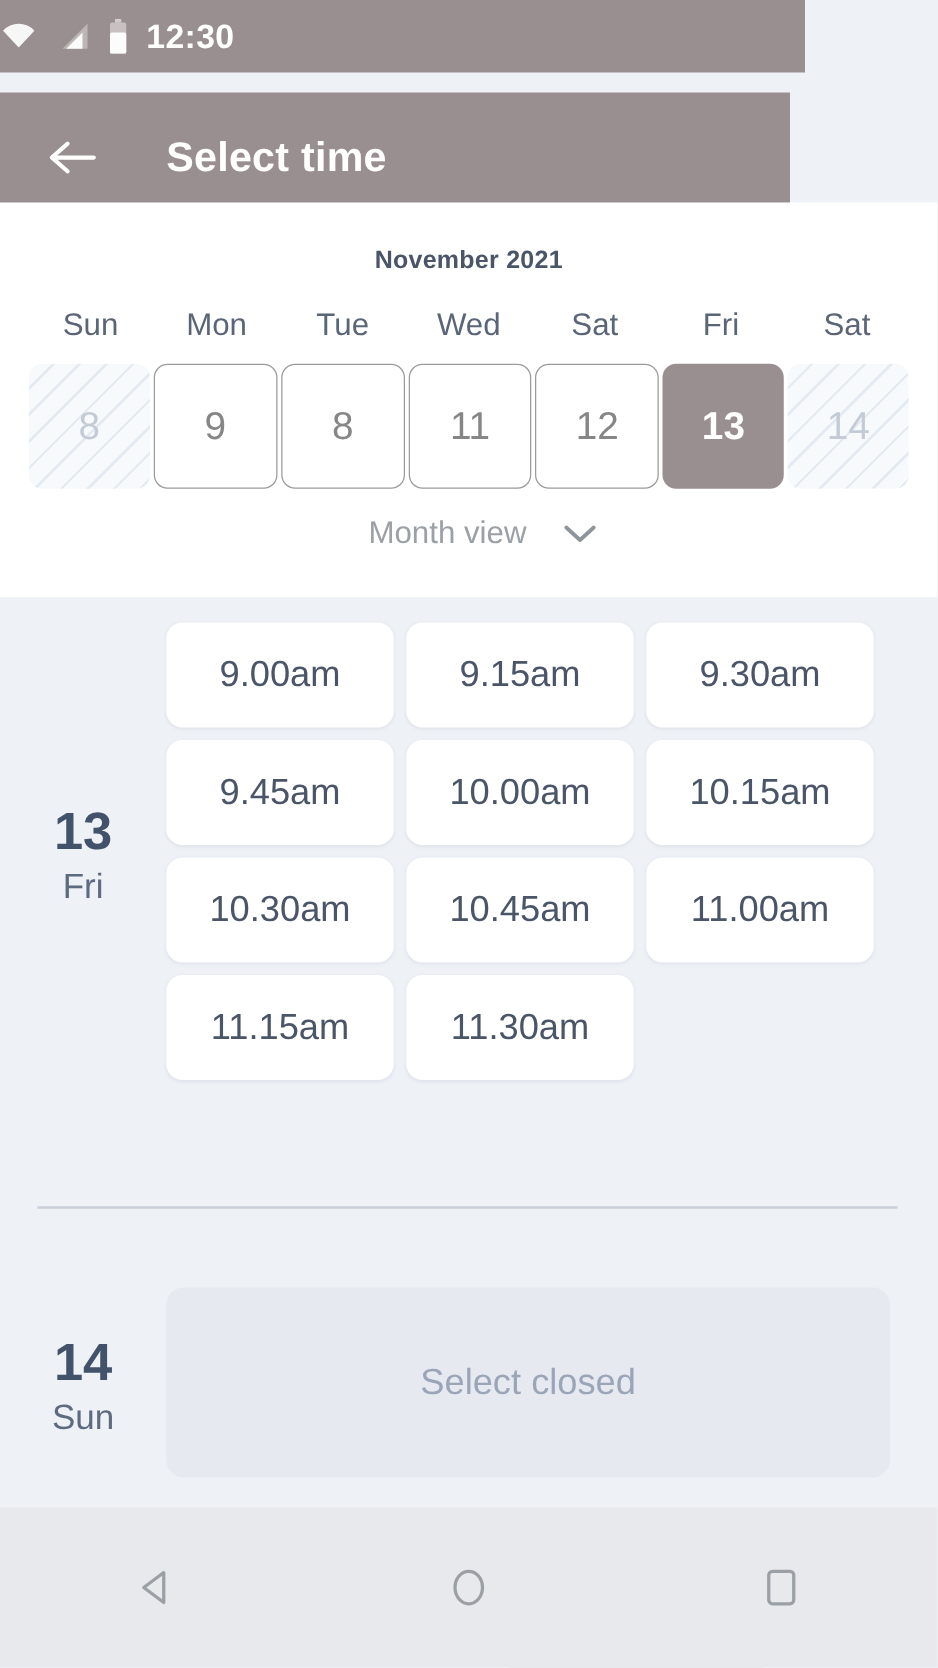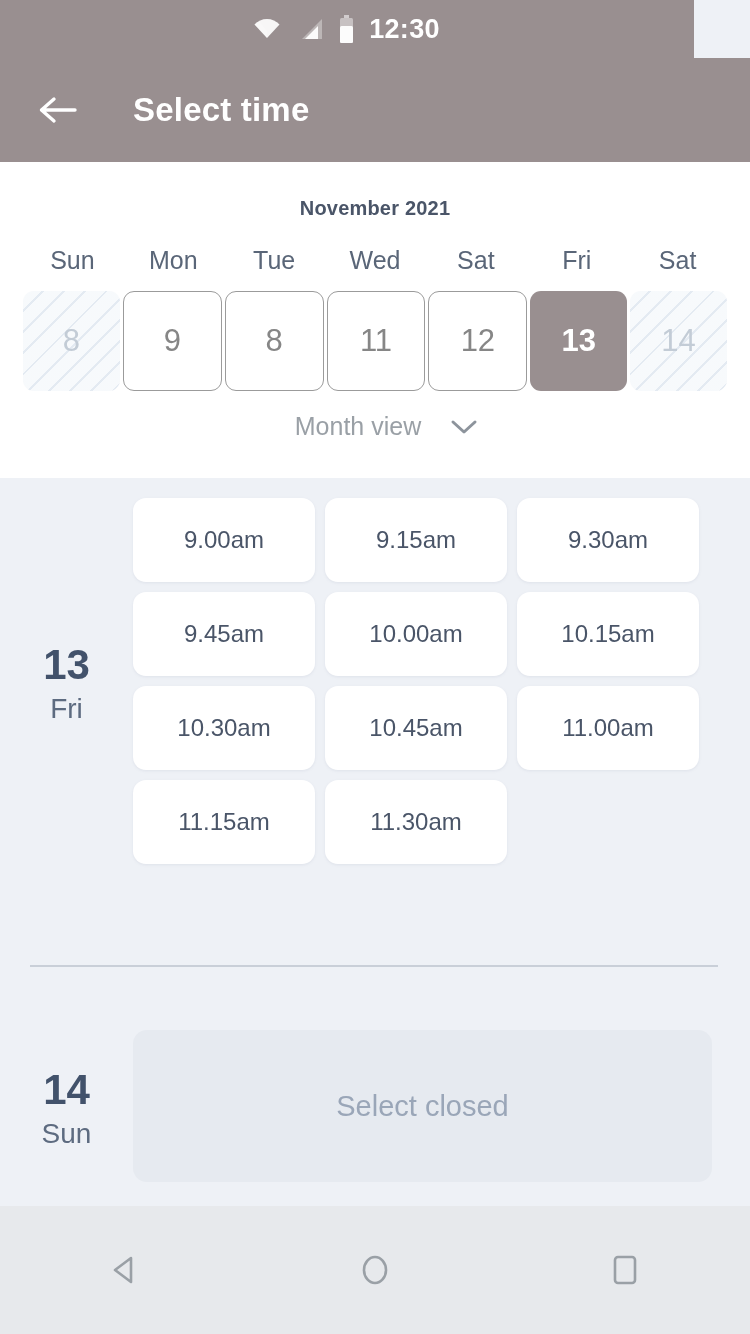--- a/index.html
+++ b/index.html
@@ -6,34 +6,34 @@
   html, body {
     width:750px; height:1334px;
     font-family:"Liberation Sans", sans-serif;
     background:#eef1f6;
     overflow:hidden;
   }
   #screen { position:relative; width:750px; height:1334px; background:#eef1f6; }
 
   
   .statusbar{
-    position:absolute; top:0; left:0; width:694px; height:58px;
+    position:absolute; top:0; left:0; width:644px; height:58px;
     background:#998f90;
-    display:flex; align-items:center; justify-content:center;
+    display:flex; align-items:center; justify-content:flex-start;
     padding-right:2px; gap:14px;
   }
   .sb-icon{ display:block; }
   .sb-time{
     color:#ffffff; font-size:27px; font-weight:bold;
     letter-spacing:.3px; line-height:1;
   }
 
   
   .appbar{
-    position:absolute; top:58px; left:0; width:750px; height:104px;
+    position:absolute; top:74px; left:0; width:632px; height:104px;
     background:#998f90; display:flex; align-items:center;
   }
   .back-btn{
     width:66px; height:66px; margin-left:24px;
     display:flex; align-items:center; justify-content:center;
     cursor:pointer; background:transparent; border:none;
   }
   .appbar-title{
     color:#ffffff; font-size:33px; font-weight:bold;
     margin-left:43px; letter-spacing:.2px;
@@ -102,21 +102,21 @@
   .day-label .dow{
     color:#5d6b80; font-size:28px; margin-top:9px; line-height:1;
   }
   .slot-grid{
     flex:1; display:flex; flex-wrap:wrap;
     padding:20px 32px 20px 0; gap:10px 10px;
   }
   .slot{
     width:182px; height:84px; background:#ffffff; border-radius:13px;
     display:flex; align-items:center; justify-content:center;
-    color:#4a5568; font-size:24px; cursor:pointer;
+    color:#4a5568; font-size:29px; cursor:pointer;
     box-shadow:0 1px 3px rgba(120,135,160,.13);
   }
   .divider{
     position:absolute; left:30px; width:688px; height:2px;
     background:#c9cfd8; top:487px;
   }
   .closed-group{ position:absolute; top:540px; left:0; width:750px; display:flex; }
   .closed-card{
     margin:12px 38px 12px 0; flex:1; height:152px;
     background:#e6eaf0; border-radius:14px;

